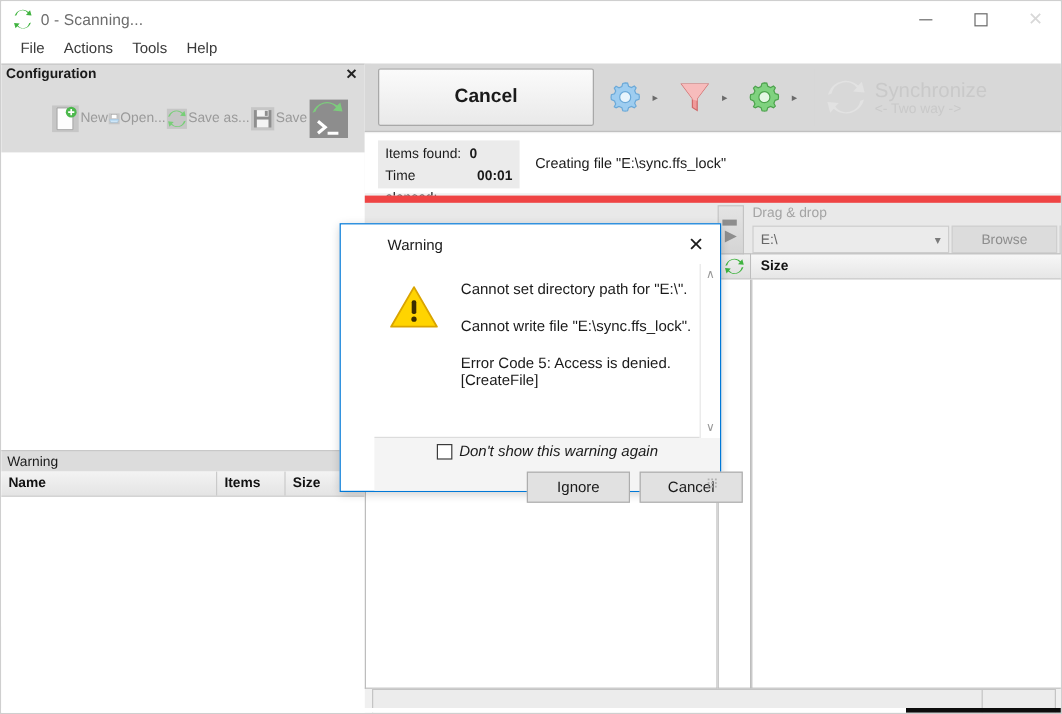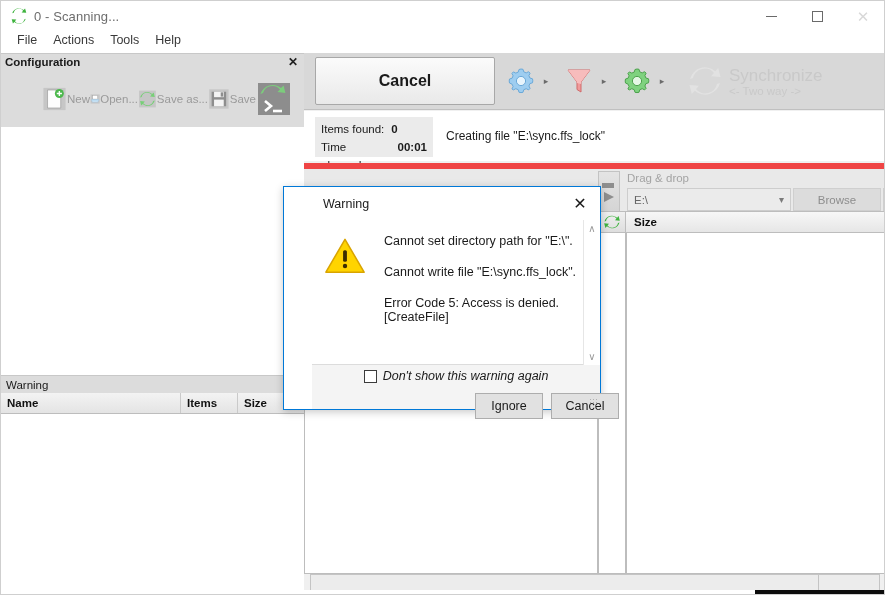--- a/index.html
+++ b/index.html
@@ -307,21 +307,21 @@
   .chk-box {
     width: 13px; height: 13px; border: 1px solid #3b3b3b; background: #fff;
     margin-right: 6px;
   }
   .chk-lbl { font-size: 12.5px; color: #1a1a1a; }
   .btn-row {
     position: absolute; left: 0; top: 28px; width: 318px;
     display: flex; justify-content: flex-end; padding-right: 11px;
   }
   .dlg-btn {
-    width: 68px; height: 26px; margin-left: 8px;
+    width: 86px; height: 26px; margin-left: 8px;
     background: #e1e1e1; border: 1px solid #adadad;
     display: flex; align-items: center; justify-content: center;
     font-size: 12.5px; color: #1a1a1a;
   }
   .resize-grip {
     position: absolute; right: 2px; bottom: 2px; width: 9px; height: 9px;
     background-image:
       radial-gradient(circle, #b0b0b0 38%, transparent 40%);
     background-size: 3px 3px;
   }

